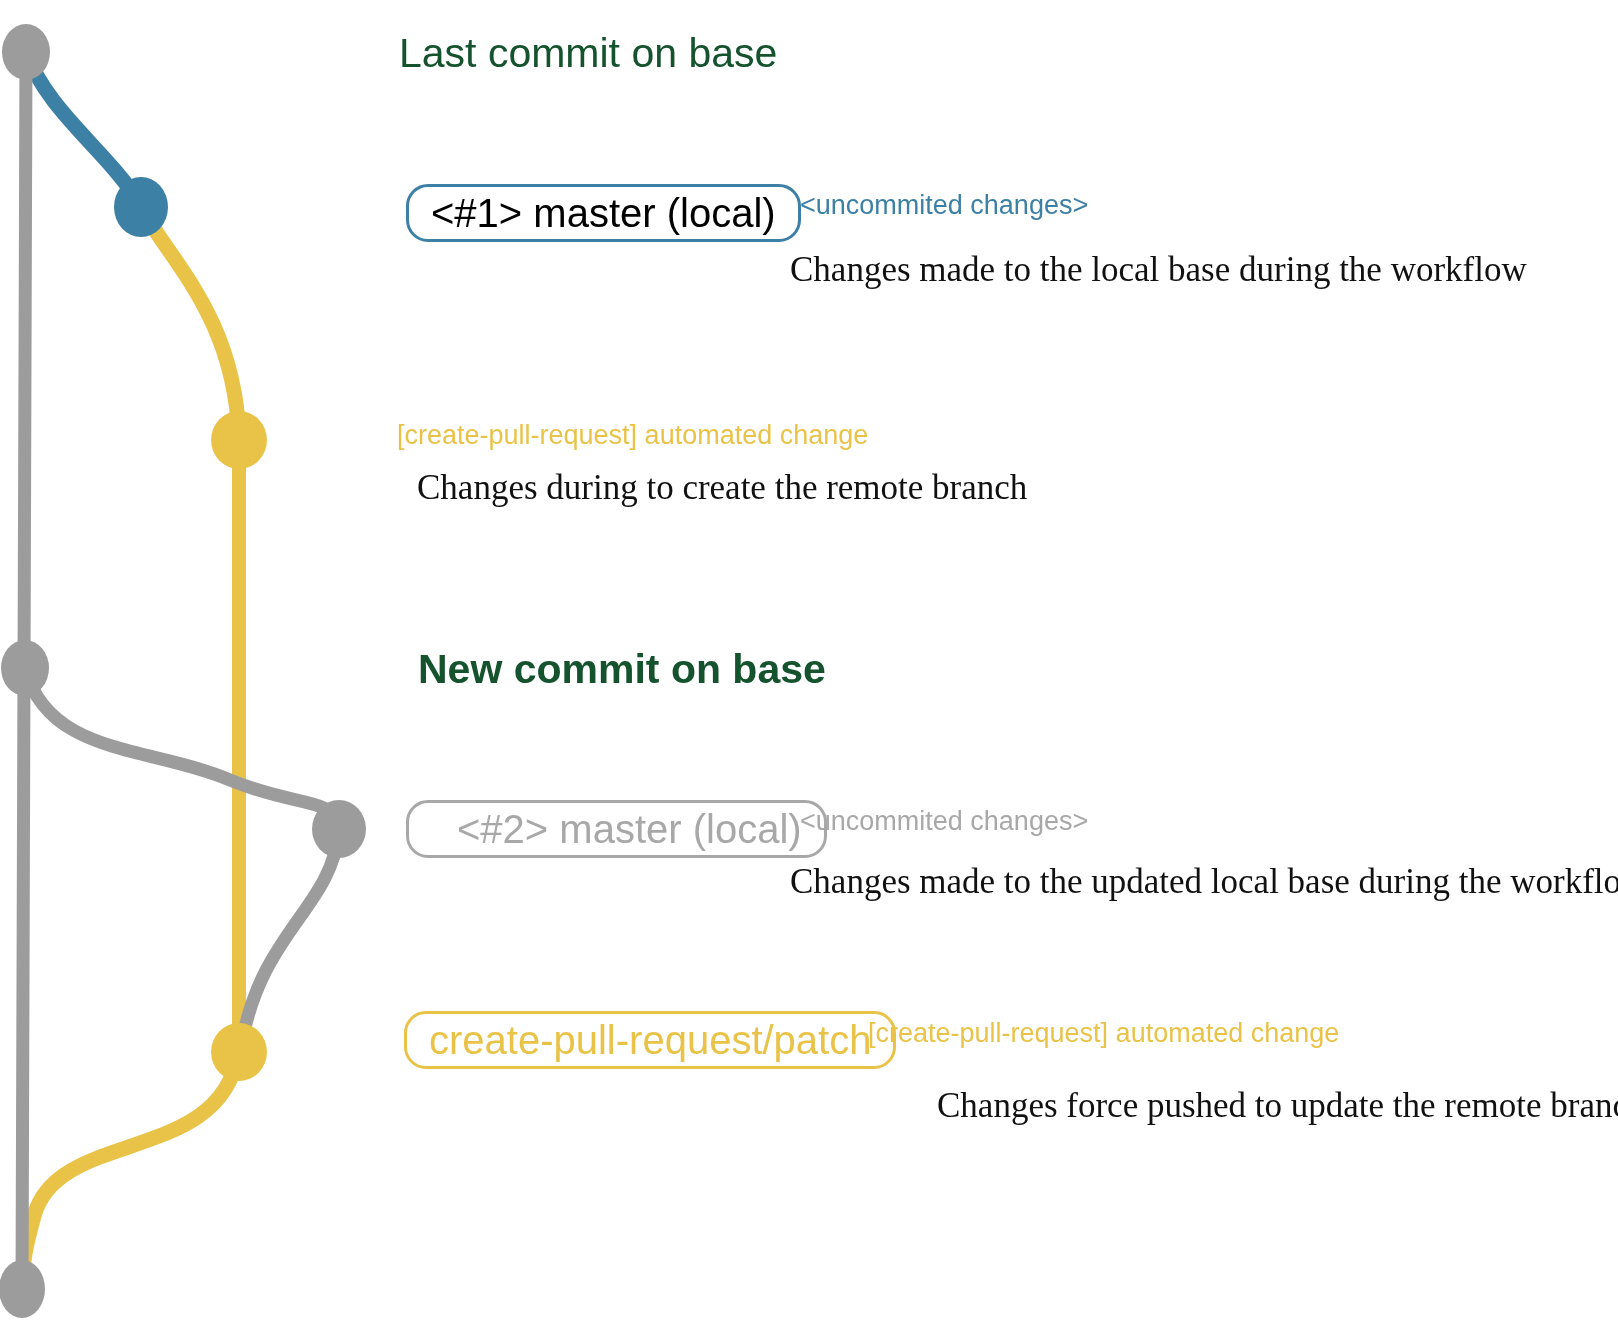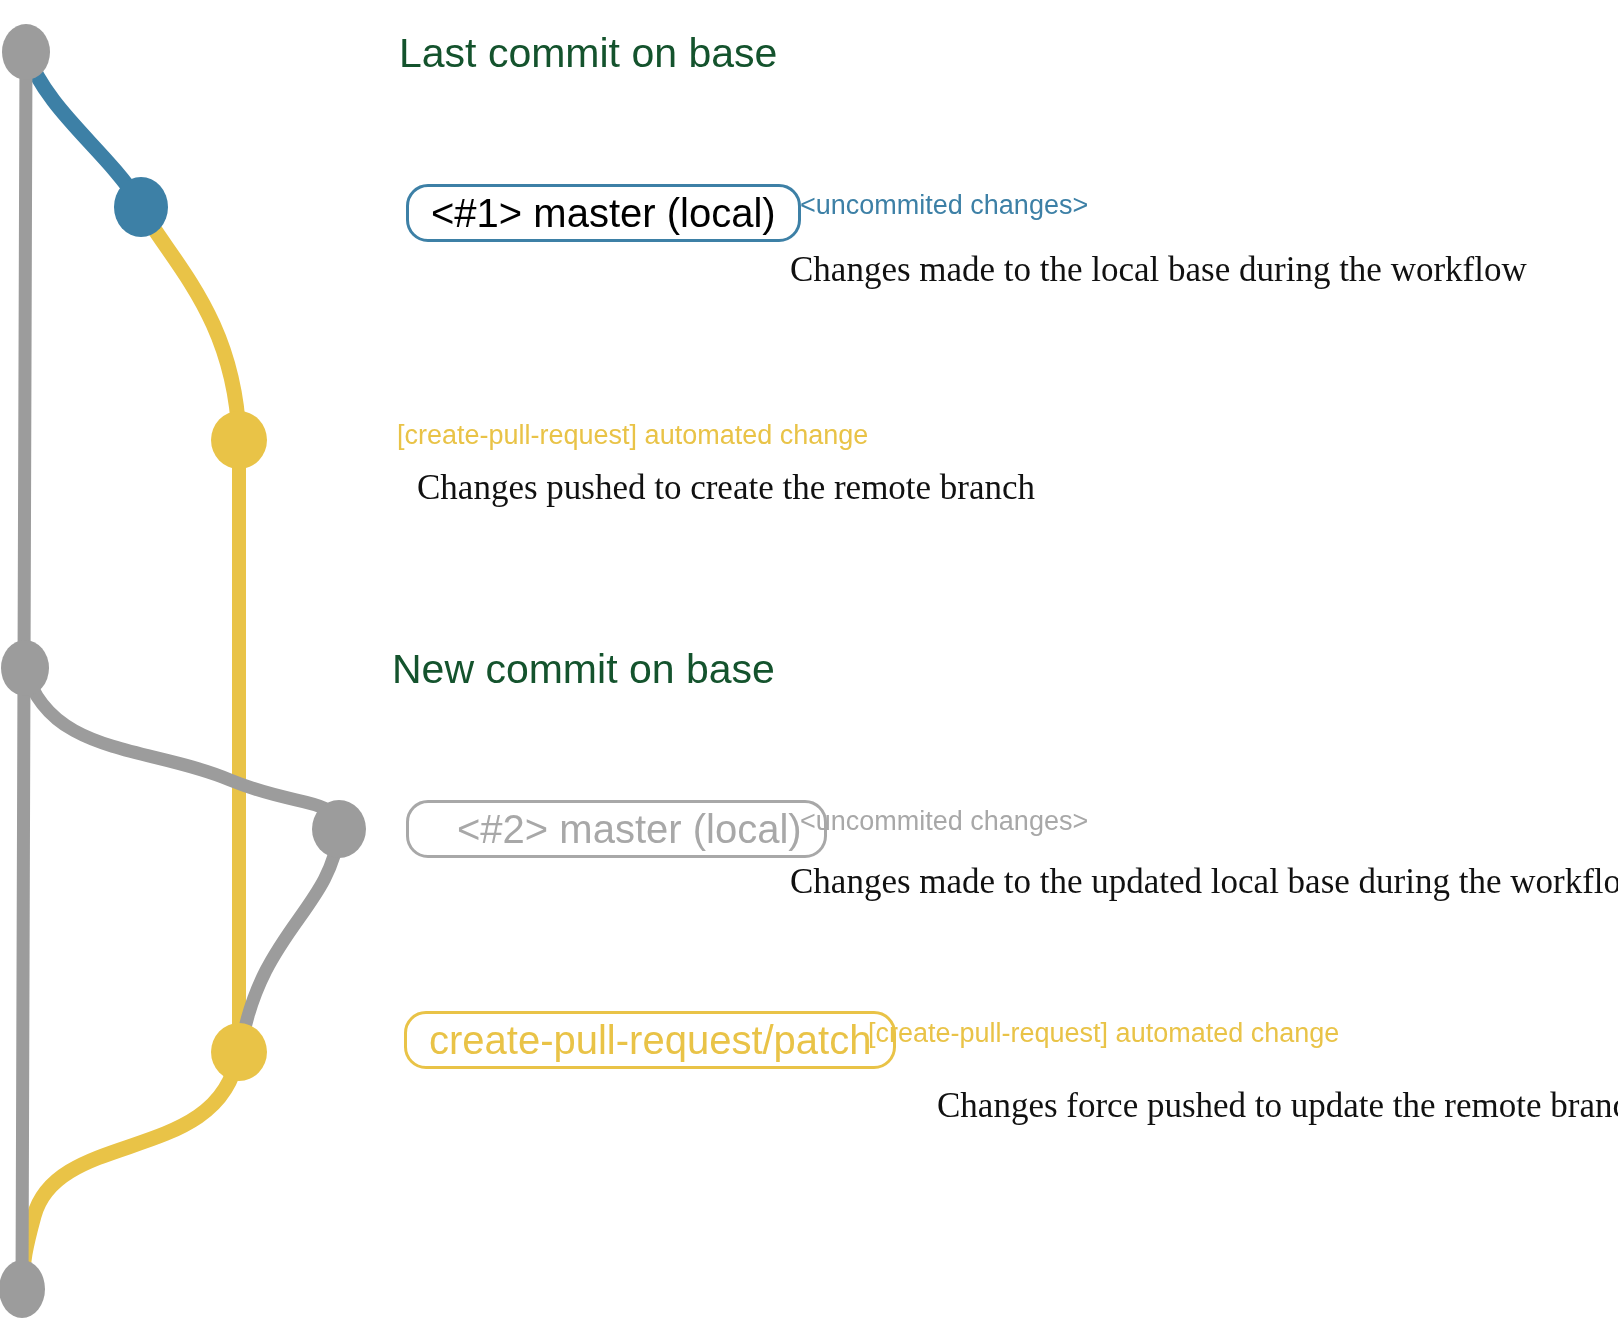--- a/index.html
+++ b/index.html
@@ -83,23 +83,23 @@
     <ellipse cx="22" cy="1289" rx="23" ry="29" fill="#9c9c9c"></ellipse>
   </svg>
 
   <div class="row-label" style="left:399px; top:30px;">Last commit on base</div>
 
   <div class="badge blue" style="left:406px; top:184px;">&lt;#1&gt; master (local)</div>
   <div class="annotation blue" style="left:800px; top:190px;">&lt;uncommited changes&gt;</div>
   <div class="description" style="left:790px; top:250px;">Changes made to the local base during the workflow</div>
 
   <div class="annotation yellow" style="left:397px; top:420px;">[create-pull-request] automated change</div>
-  <div class="description" style="left:417px; top:468px;">Changes pushed to create the remote branch</div>
+  <div class="description" style="left:417px; top:468px;">Changes during to create the remote branch</div>
 
-  <div class="row-label" style="left:392px; top:646px;">New commit on base</div>
+  <div class="row-label" style="left:418px; top:646px;font-weight:bold;">New commit on base</div>
 
   <div class="badge gray" style="left:406px; top:800px;">&lt;#2&gt; master (local)</div>
   <div class="annotation gray" style="left:800px; top:806px;">&lt;uncommited changes&gt;</div>
   <div class="description" style="left:790px; top:862px;">Changes made to the updated local base during the workflow</div>
 
   <div class="badge yellow" style="left:404px; top:1011px;">create-pull-request/patch</div>
   <div class="annotation yellow" style="left:868px; top:1018px;">[create-pull-request] automated change</div>
   <div class="description" style="left:937px; top:1086px;">Changes force pushed to update the remote branch</div>
 
 

